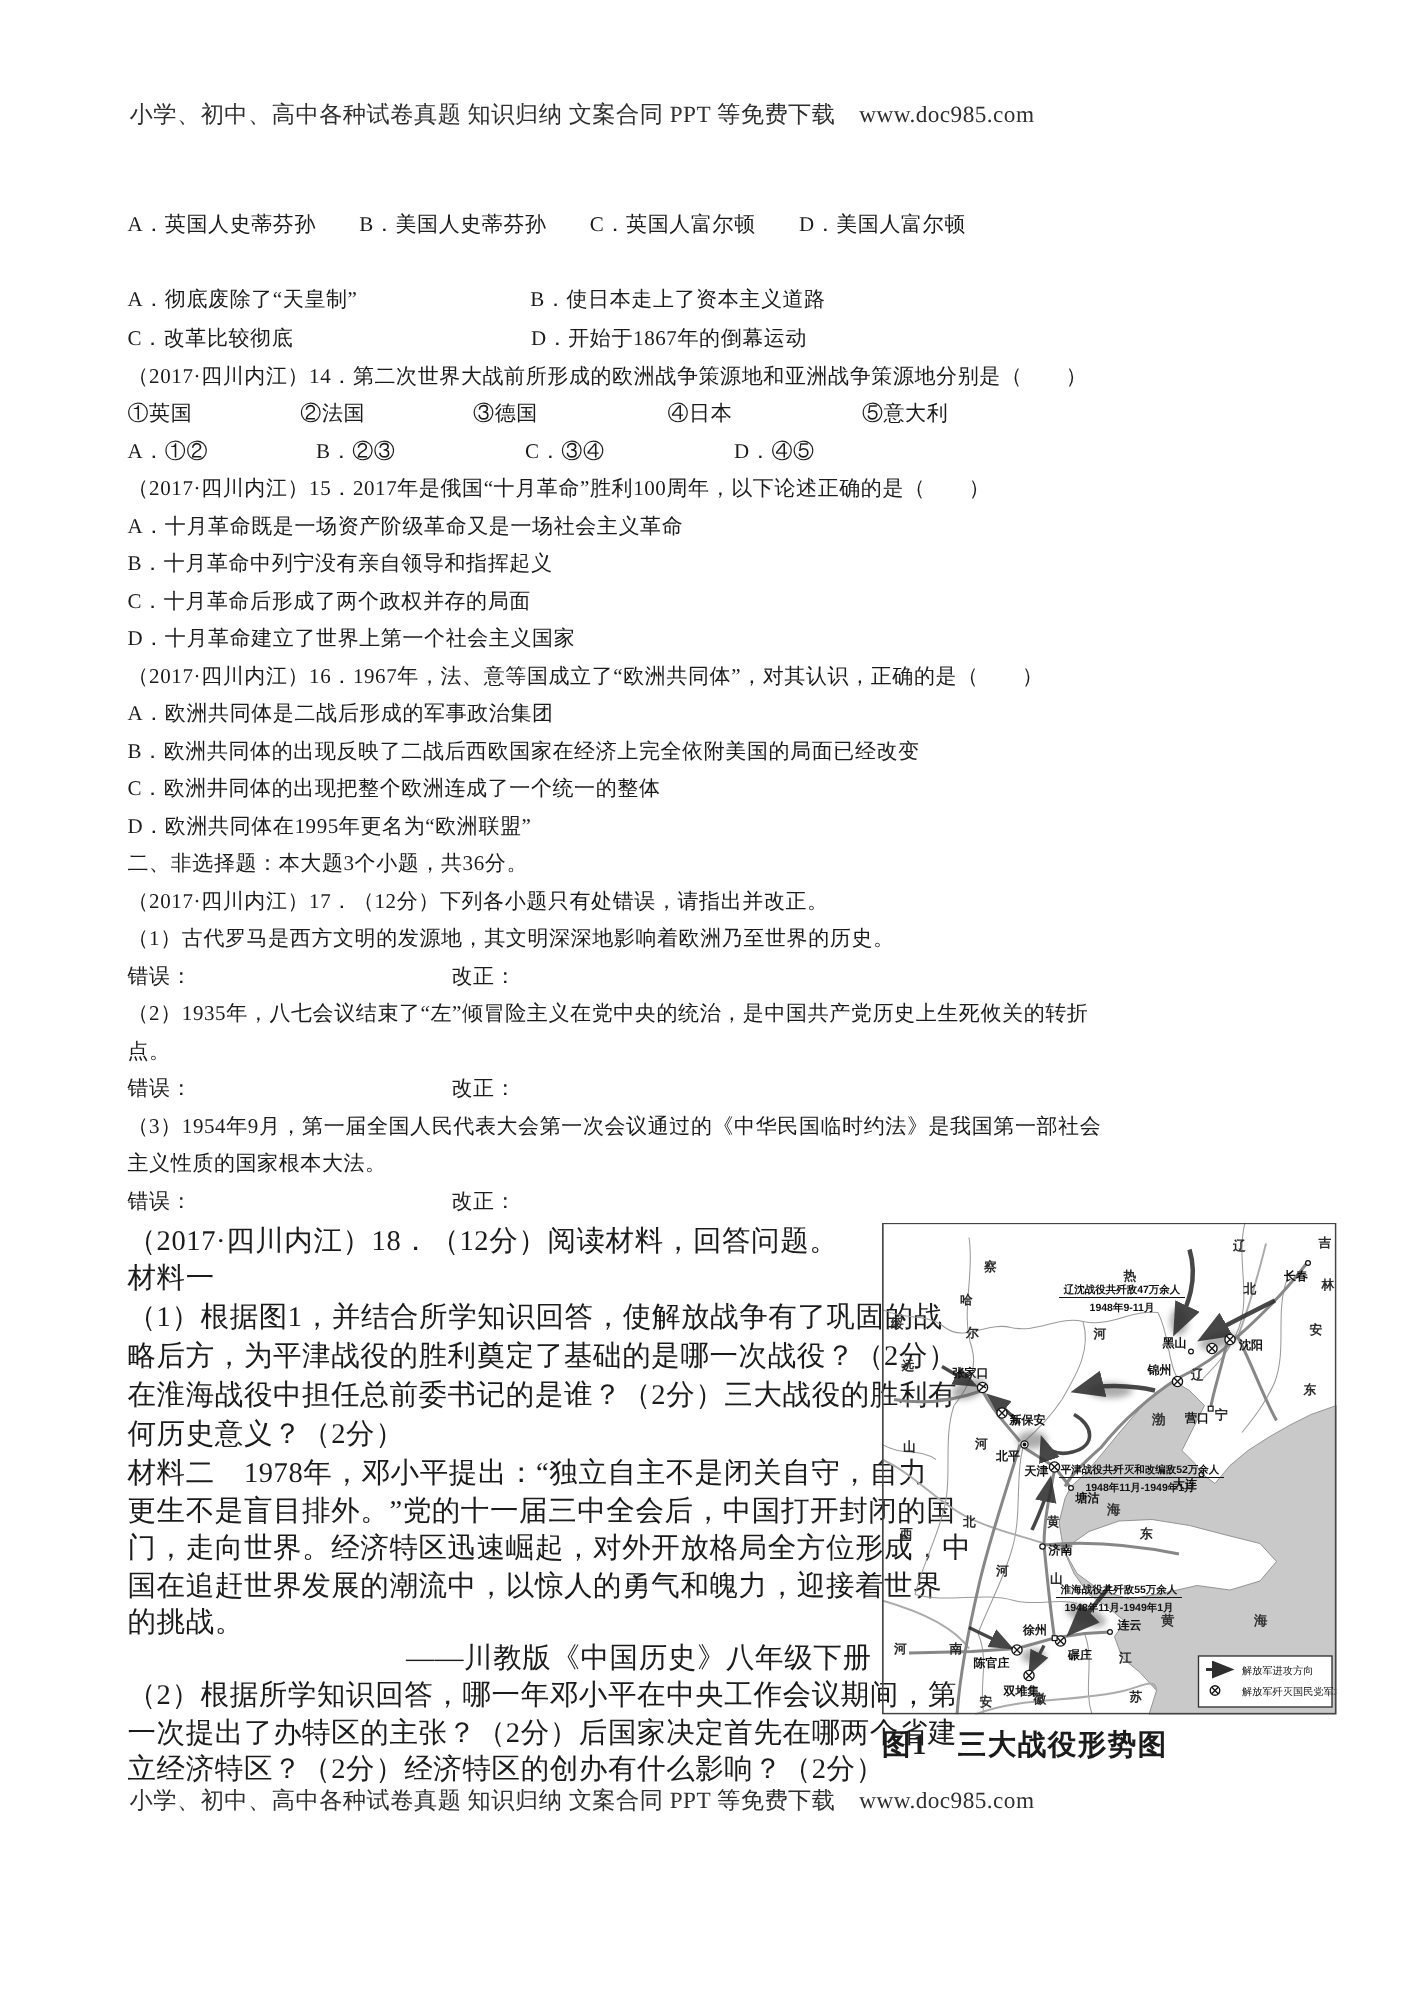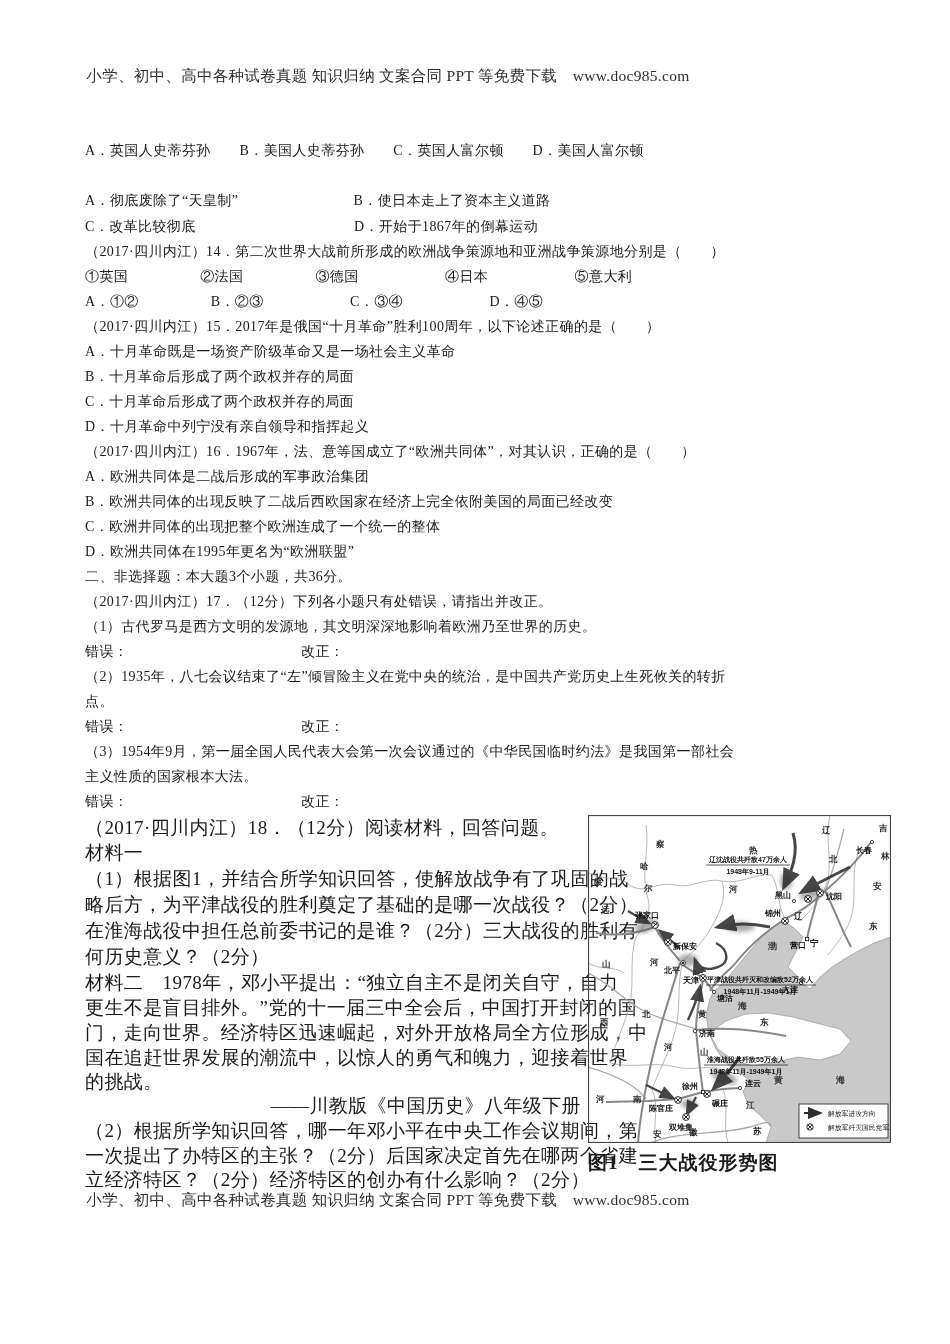--- a/index.html
+++ b/index.html
@@ -30,23 +30,23 @@
   <div class="hdr" style="top:66px">小学、初中、高中各种试卷真题 知识归纳 文案合同 PPT 等免费下载　www.doc985.com</div>
 
   <div class="ln" style="top:140px">A．英国人史蒂芬孙　　B．美国人史蒂芬孙　　C．英国人富尔顿　　D．美国人富尔顿</div>
   <div class="ln" style="top:190px">A．彻底废除了“天皇制”　　　　　　　　B．使日本走上了资本主义道路</div>
   <div class="ln" style="top:216px">C．改革比较彻底　　　　　　　　　　　D．开始于1867年的倒幕运动</div>
   <div class="ln" style="top:241px">（2017·四川内江）14．第二次世界大战前所形成的欧洲战争策源地和亚洲战争策源地分别是（　　）</div>
   <div class="ln" style="top:266px">①英国　　　　　②法国　　　　　③德国　　　　　　④日本　　　　　　⑤意大利</div>
   <div class="ln" style="top:291px">A．①②　　　　　B．②③　　　　　　C．③④　　　　　　D．④⑤</div>
   <div class="ln" style="top:316px">（2017·四川内江）15．2017年是俄国“十月革命”胜利100周年，以下论述正确的是（　　）</div>
   <div class="ln" style="top:341px">A．十月革命既是一场资产阶级革命又是一场社会主义革命</div>
-  <div class="ln" style="top:366px">B．十月革命后形成了两个政权并存的局面</div>
+  <div class="ln" style="top:366px">B．十月革命中列宁没有亲自领导和指挥起义</div>
   <div class="ln" style="top:391px">C．十月革命后形成了两个政权并存的局面</div>
-  <div class="ln" style="top:416px">D．十月革命中列宁没有亲自领导和指挥起义</div>
+  <div class="ln" style="top:416px">D．十月革命建立了世界上第一个社会主义国家</div>
   <div class="ln" style="top:441px">（2017·四川内江）16．1967年，法、意等国成立了“欧洲共同体”，对其认识，正确的是（　　）</div>
   <div class="ln" style="top:491px">B．欧洲共同体的出现反映了二战后西欧国家在经济上完全依附美国的局面已经改变</div>
   <div class="ln" style="top:466px">A．欧洲共同体是二战后形成的军事政治集团</div>
   <div class="ln" style="top:516px">C．欧洲井同体的出现把整个欧洲连成了一个统一的整体</div>
   <div class="ln" style="top:541px">D．欧洲共同体在1995年更名为“欧洲联盟”</div>
   <div class="ln" style="top:566px">二、非选择题：本大题3个小题，共36分。</div>
   <div class="ln" style="top:591px">（2017·四川内江）17．（12分）下列各小题只有处错误，请指出并改正。</div>
   <div class="ln" style="top:616px">（1）古代罗马是西方文明的发源地，其文明深深地影响着欧洲乃至世界的历史。</div>
   <div class="ln" style="top:641px">错误：　　　　　　　　　　　　改正：</div>
   <div class="ln" style="top:666px">（2）1935年，八七会议结束了“左”倾冒险主义在党中央的统治，是中国共产党历史上生死攸关的转折</div>

